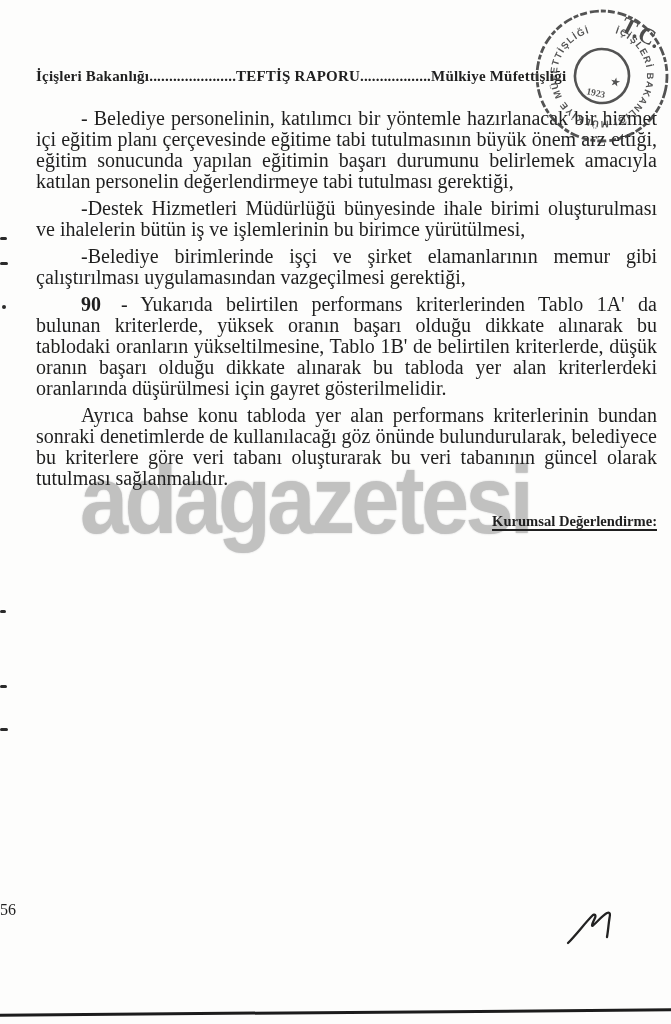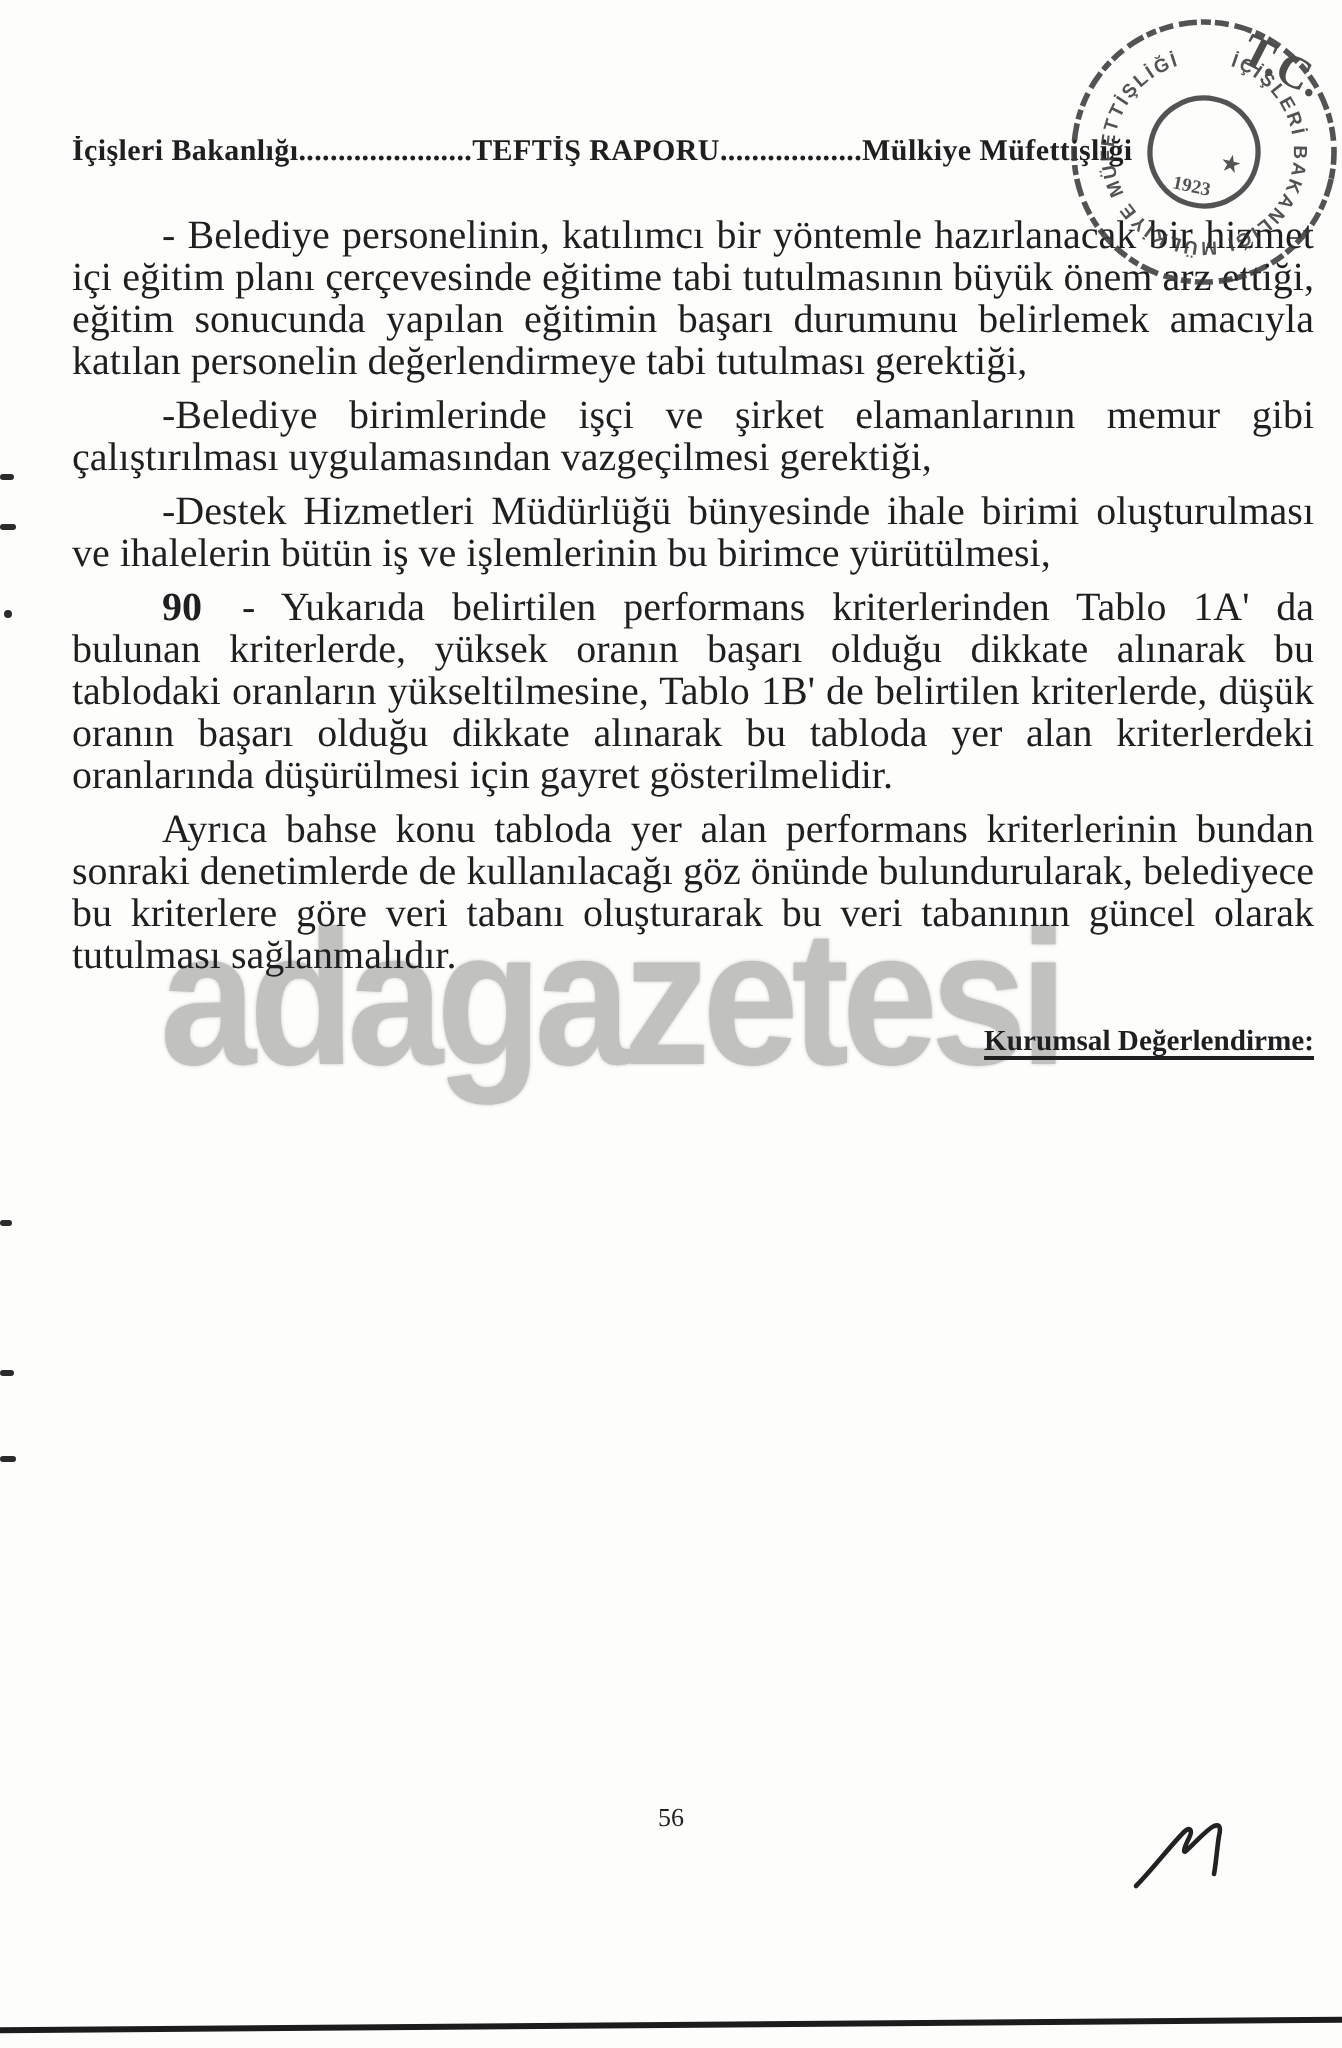--- a/index.html
+++ b/index.html
@@ -31,21 +31,21 @@
   .watermark{
     position:absolute; z-index:0; left:80px; top:452px;
     font-family:"Liberation Sans", sans-serif; font-weight:bold;
     font-size:96px; line-height:1; letter-spacing:-4px; color:#b4b4b4;
     transform:scaleX(.9); transform-origin:left top; opacity:.82;
     text-shadow:0 0 2px #bcbcbc; white-space:nowrap;
   }
   .stamp{ position:absolute; z-index:2; left:527px; top:0px; opacity:.87; }
   .page-number{
     position:absolute; z-index:1; top:901px; left:0; width:100%;
-    text-align:center; font-size:13px;
+    text-align:left; font-size:16px;
   }
   .signature{ position:absolute; z-index:1; left:566px; top:906px; }
   .scan-line{
     position:absolute; z-index:3; left:-8px; top:1011px; width:687px; height:3px;
     background:#1c1c1c; transform:rotate(-0.45deg);
   }
   .edge-mark{ position:absolute; z-index:2; left:0; height:3px; background:#2a2a2a; border-radius:2px; }
   .em1{ top:237px; width:7px; }
   .em2{ top:262px; width:8px; }
   .em3{ top:305px; width:4px; height:4px; left:2px; }
@@ -83,22 +83,22 @@
   <div class="edge-mark em2"></div>
   <div class="edge-mark em3"></div>
   <div class="edge-mark em4"></div>
   <div class="edge-mark em5"></div>
   <div class="edge-mark em6"></div>
 
   <div class="content">
     <div class="report-header">İçişleri Bakanlığı......................TEFTİŞ RAPORU..................Mülkiye Müfettişliği</div>
 
     <p class="para first"><span>- Belediye personelinin, katılımcı bir yöntemle hazırlanacak bir hizmet içi eğitim planı çerçevesinde eğitime tabi tutulmasının büyük önem arz ettiği, eğitim sonucunda yapılan eğitimin başarı durumunu belirlemek amacıyla katılan personelin değerlendirmeye tabi tutulması gerektiği,</span></p>
+    <p class="para"><span>-Destek Hizmetleri Müdürlüğü bünyesinde ihale birimi oluşturulması ve ihalelerin bütün iş ve işlemlerinin bu birimce yürütülmesi,</span></p>
     <p class="para"><span>-Belediye birimlerinde işçi ve şirket elamanlarının memur gibi çalıştırılması uygulamasından vazgeçilmesi gerektiği,</span></p>
-    <p class="para"><span>-Destek Hizmetleri Müdürlüğü bünyesinde ihale birimi oluşturulması ve ihalelerin bütün iş ve işlemlerinin bu birimce yürütülmesi,</span></p>
     <p class="para"><span class="pnum">90</span><span>- Yukarıda belirtilen performans kriterlerinden Tablo 1A' da bulunan kriterlerde, yüksek oranın başarı olduğu dikkate alınarak bu tablodaki oranların yükseltilmesine, Tablo 1B' de belirtilen kriterlerde, düşük oranın başarı olduğu dikkate alınarak bu tabloda yer alan kriterlerdeki oranlarında düşürülmesi için gayret gösterilmelidir.</span></p>
     <p class="para"><span>Ayrıca bahse konu tabloda yer alan performans kriterlerinin bundan sonraki denetimlerde de kullanılacağı göz önünde bulundurularak, belediyece bu kriterlere göre veri tabanı oluşturarak bu veri tabanının güncel olarak tutulması sağlanmalıdır.</span></p>
 
     <div class="heading">Kurumsal Değerlendirme:</div>
 
     <p class="para"><span class="pnum"></span><span></span></p>
 
     <div class="heading"></div>
 
     <p class="para"><span class="pnum"></span><span></span></p>

